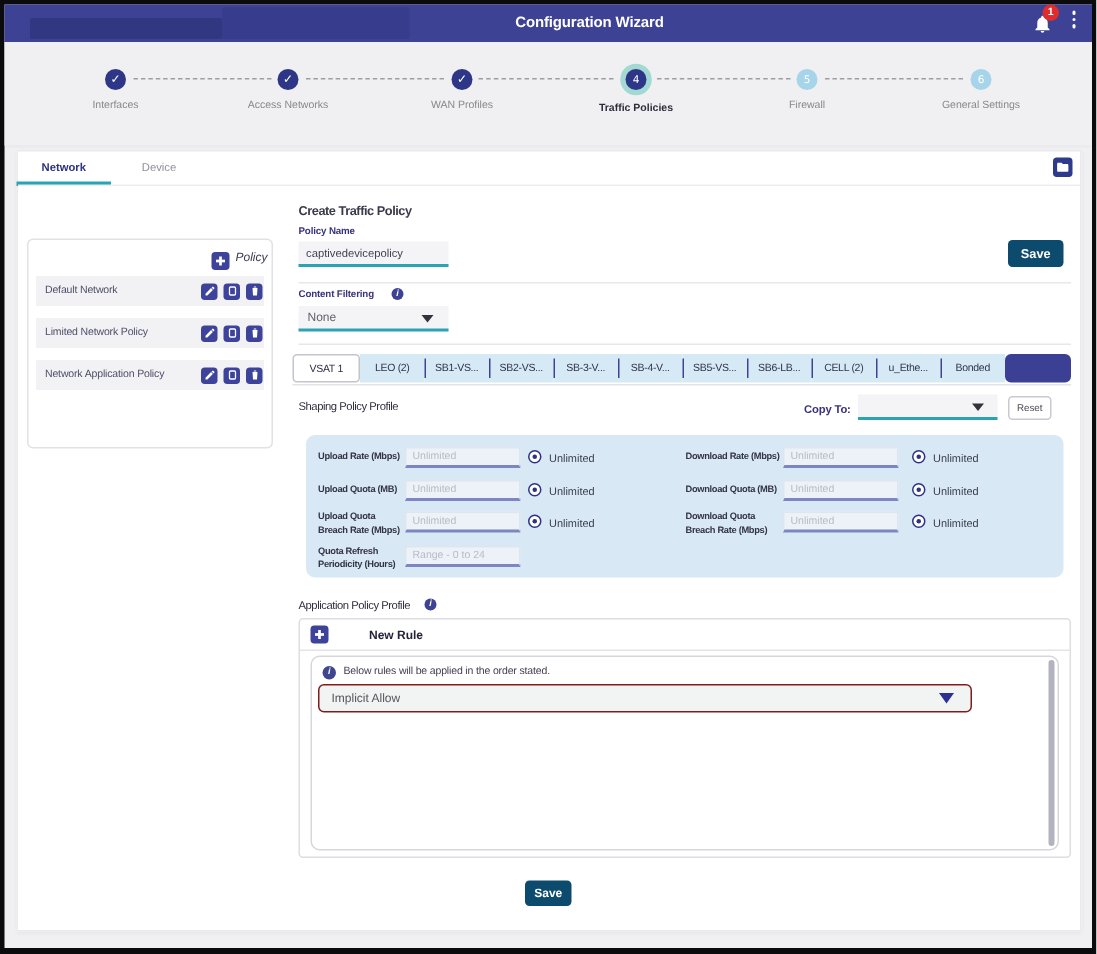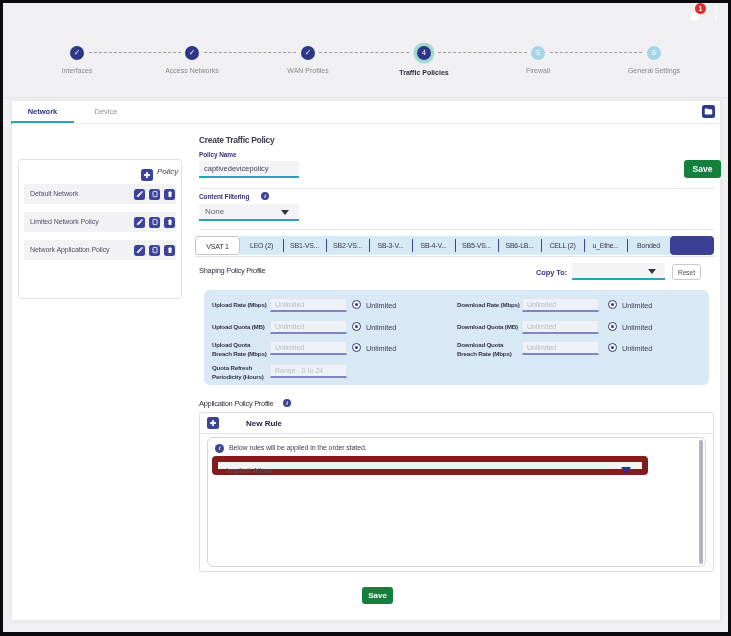--- a/index.html
+++ b/index.html
@@ -53,22 +53,22 @@
   .prow { position:absolute; left:24px; width:152px; height:20px; background:#f2f2f4; }
   .prow .pname { position:absolute; left:6px; top:0; height:20px; line-height:20px; font-size:7px; letter-spacing:-0.1px; color:#4e4e6a; white-space:nowrap; }
   .prow .ic { position:absolute; top:4.5px; width:11px; height:11px; background:#3d429b; border-radius:2.5px; }
   .prow .ic svg { position:absolute; left:1.5px; top:1.5px; width:8px; height:8px; }
 
   
   .h-main   { position:absolute; left:199px; top:135px; font-size:8.5px; font-weight:bold; letter-spacing:-0.3px; color:#3a3a4c; }
   .lbl-navy { position:absolute; font-size:6.5px; font-weight:bold; letter-spacing:-0.1px; color:#39327e;text-align:right; }
   .field-input { position:absolute; background:#f4f4f6; border:none; border-bottom:2px solid #2aa3b5;
                  font-family:"Liberation Sans", sans-serif; font-size:7.5px; color:#3f3f52; padding:0 0 0 5px; outline:none; }
-  .btn-navy { position:absolute; background:#15803d; color:#fff; border:none; border-radius:3px;
-              font-family:"Liberation Sans", sans-serif; font-size:8.5px; font-weight:bold; cursor:pointer;margin-left:12px; }
+  .btn-navy { position:absolute; background:#0c4a6e; color:#fff; border:none; border-radius:3px;
+              font-family:"Liberation Sans", sans-serif; font-size:8.5px; font-weight:bold; cursor:pointer; }
   .divider { position:absolute; height:1px; background:#e8e8eb; }
   .info-dot { position:absolute; width:8px; height:8px; background:#3d4295; border-radius:50%;
               color:#fff; font-size:6px; font-weight:bold; text-align:center; line-height:8.5px; font-style:italic; }
   .dropdown { position:absolute; background:#f4f4f6; border-bottom:2px solid #2aa3b5; cursor:pointer; }
   .dropdown .val { position:absolute; left:6px; top:0; bottom:2px; line-height:15px; font-size:8px; color:#63636f; }
   .caret { position:absolute; width:0; height:0; border-left:4.5px solid transparent; border-right:4.5px solid transparent;
            border-top:5.5px solid #33333c; }
 
   
   .wtab { position:absolute; top:236px; height:19px; background:#d6eaf6; text-align:center;
@@ -94,34 +94,39 @@
   .r-lbl { position:absolute; font-size:7.3px; color:#3b3b4e; }
 
   
   #app-card  { position:absolute; left:199px; top:412px; width:515px; height:160px; background:#fff;
                border:1px solid #dedee2; border-radius:3px; }
   #app-inner { position:absolute; left:207px; top:437px; width:499px; height:130px; background:#fff;
                border:1px solid #d7d7db; border-radius:6px; }
   .newrule-txt { position:absolute; left:222px; top:419px; font-size:8px; font-weight:bold; color:#23233a;padding-left:24px; }
   .rule-info-txt { position:absolute; left:229px; top:444px; font-size:7px; letter-spacing:-0.1px; color:#3f3f4e; }
   #rule-select { position:absolute; left:212px; top:456px; width:436px; height:19px; background:#f1f4f2;
-                 border:6px solid #7f1d1d; border-radius:4px; cursor:pointer; }
+                 border:1px solid #7f1d1d; border-radius:4px; cursor:pointer; }
   #rule-select .val { position:absolute; left:8px; top:0; height:17px; line-height:17px; font-size:8px; color:#55555f; }
   #rule-select .caret { border-left-width:5.5px; border-right-width:5.5px; border-top-width:7px;
                         border-top-color:#2c3090; right:11px; top:5px; }
   .scroll-thumb { position:absolute; left:699px; top:440px; width:4px; height:124px; background:#b3b3bf; border-radius:2px; }
 
   .plus-svg { position:absolute; }
 </style>
 </head>
 <body>
 
 <div id="page">
   <div id="inner"></div>
 
+  <div id="header">
+    <div class="hdr-redact1"></div>
+    <div class="hdr-redact2"></div>
+    <div class="hdr-title">Configuration Wizard</div>
+  </div>
   <div class="bell">
     <svg viewBox="0 0 24 24">
         <path fill="#ffffff" d="M12 22c1.1 0 2-.9 2-2h-4c0 1.1.9 2 2 2zm6-6v-5c0-3.07-1.63-5.64-4.5-6.32V4c0-.83-.67-1.5-1.5-1.5S10.5 3.17 10.5 4v.68C7.64 5.36 6 7.92 6 11v5l-2 2v1h16v-1l-2-2z"></path>
       </svg>
   </div>
   <div class="badge">1</div>
   <div class="kebab">
       <i></i>
       <i></i>
       <i></i>

